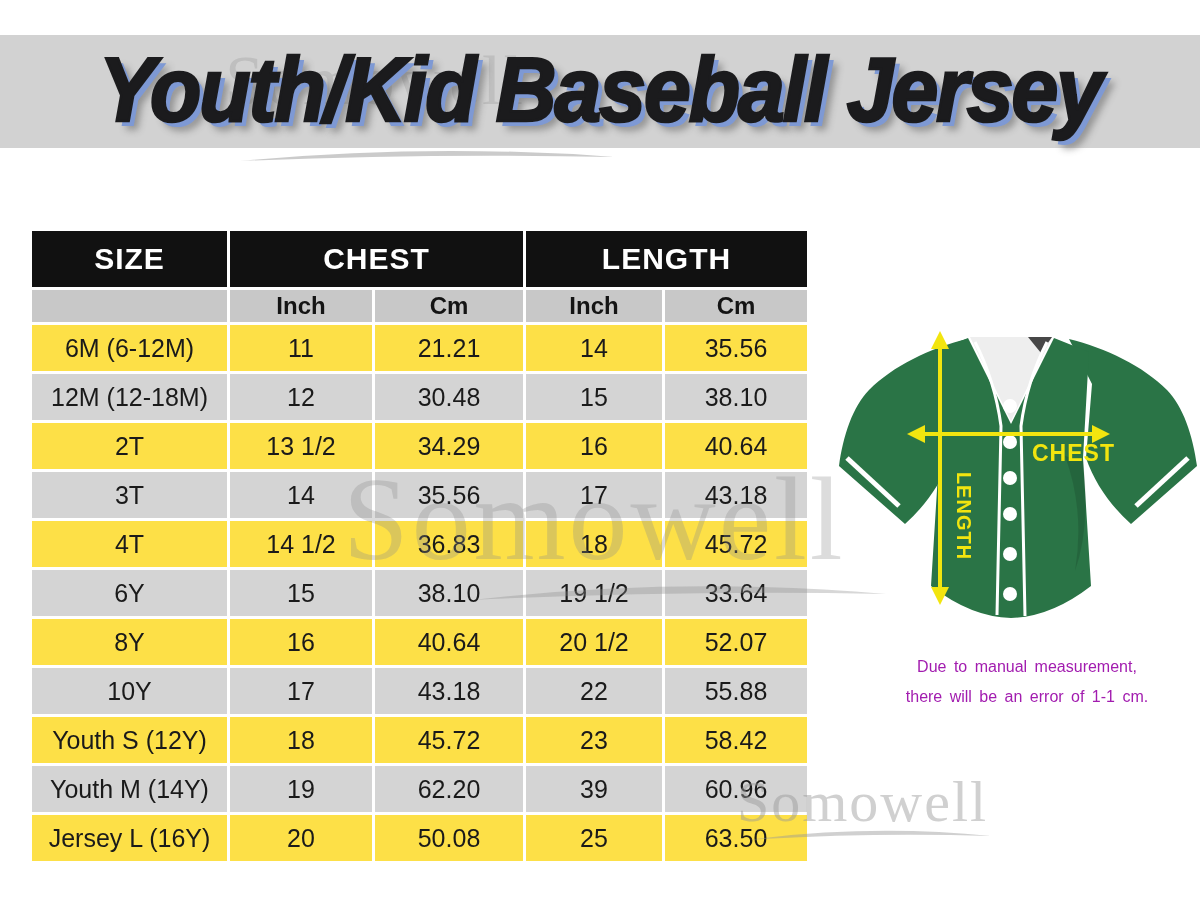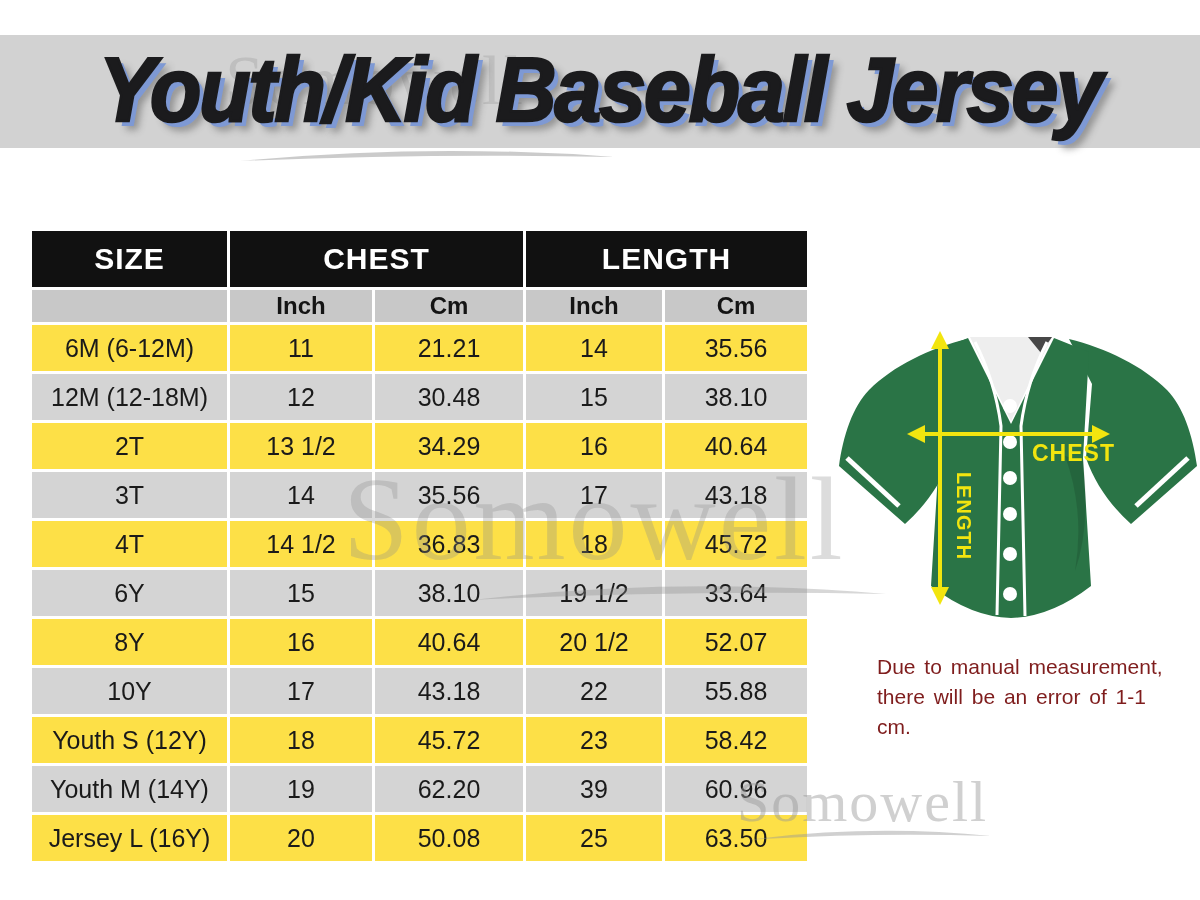--- a/index.html
+++ b/index.html
@@ -41,21 +41,21 @@
   }
   .size-table tbody td{
     height:46px;font-size:25px;color:#1a1a1a;background:#fde047;
   }
   .size-table tbody tr:nth-child(even) td{background:#d4d4d4;}
   
   .jersey-wrap{position:absolute;left:835px;top:326px;width:365px;height:322px;}
   
   .note{
     position:absolute;left:877px;top:652px;width:300px;
-    font-size:21px;line-height:30px;color:#7f1d1d;word-spacing:3px;
+    font-size:16px;line-height:30px;color:#a21caf;word-spacing:3px;text-align:center;
   }
   
   .center-watermark{
     position:absolute;left:343px;top:452px;
     font-family:"Liberation Serif", serif;font-size:118px;
     color:rgba(140,140,140,0.30);letter-spacing:3px;white-space:nowrap;
     pointer-events:none;
   }
   .center-swoosh{position:absolute;left:470px;top:578px;width:420px;height:30px;pointer-events:none;}
   .corner-watermark{

